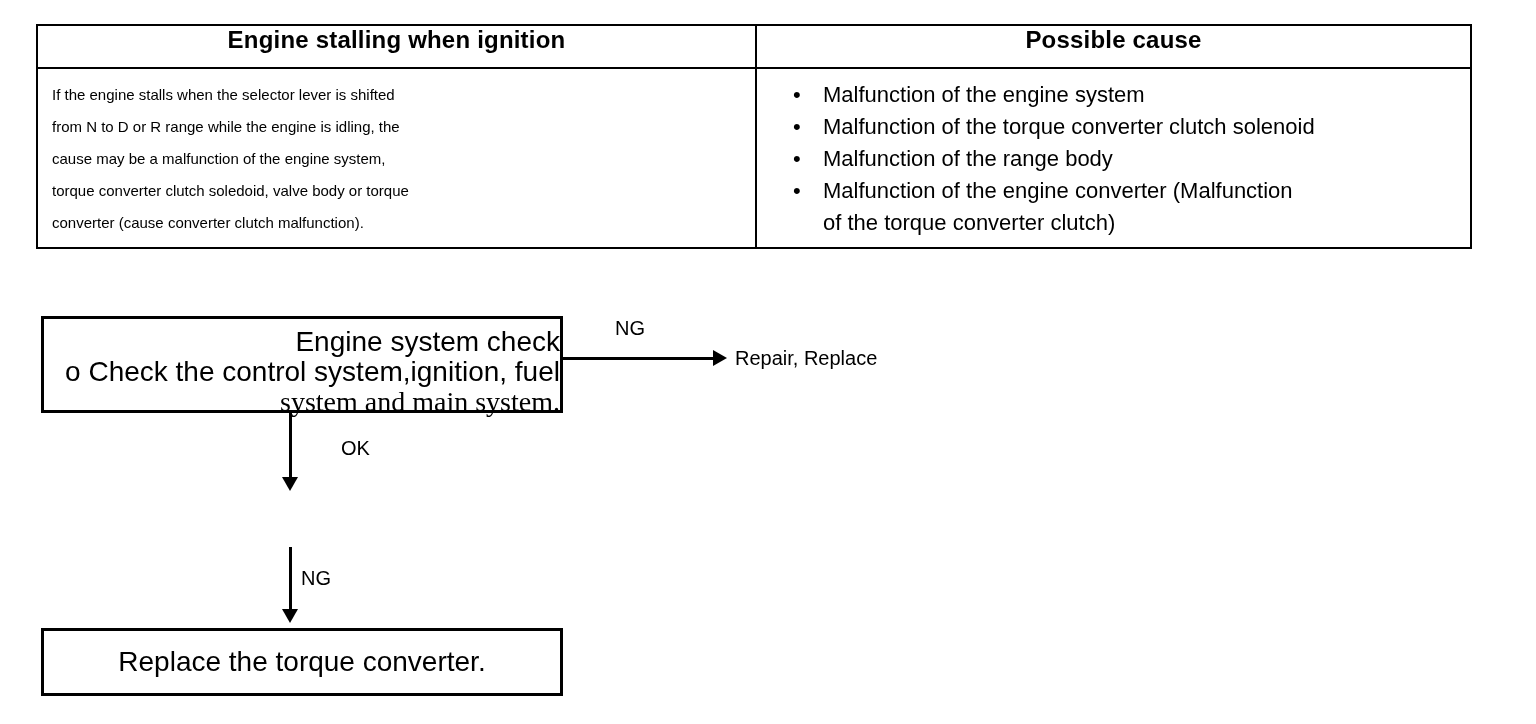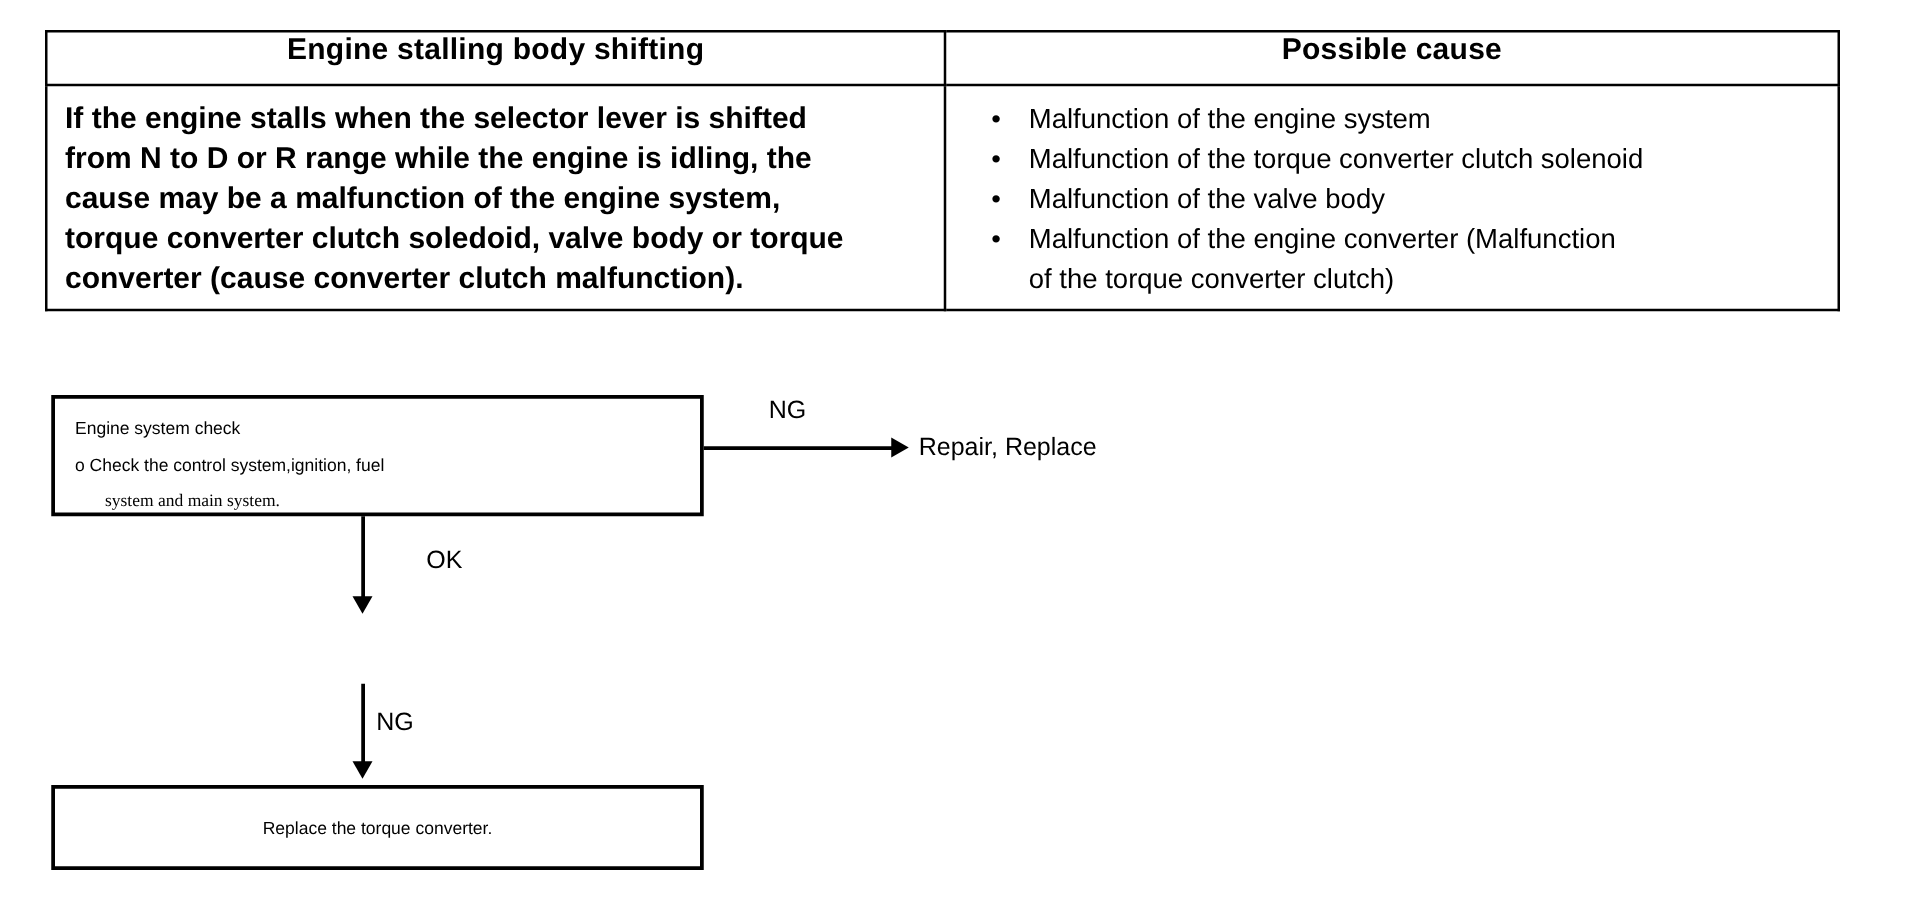--- a/index.html
+++ b/index.html
@@ -47,25 +47,24 @@
     letter-spacing: 0.2px;
   }
   .td-cell {
     height: 173px;
     vertical-align: top;
   }
   .cell-pad-left  { padding: 10px 12px 8px 14px; }
   .cell-pad-right { padding: 10px 12px 8px 28px; }
 
   .para {
-    font-size: 24px;
+    font-size: 15px;
     line-height: 32px;
     margin: 0;
     white-space: nowrap;
-    font-weight: bold;
   }
 
   .cause-list {
     list-style: none;
     margin: 0;
     padding: 0;
   }
   .cause-list li {
     position: relative;
     font-size: 22px;
@@ -91,22 +90,23 @@
     left: 0;
     top: 0;
     width: 1536px;
     height: 724px;
   }
   .flow-box {
     position: absolute;
     box-sizing: border-box;
     border: 3px solid #000000;
     background: #ffffff;
-    font-size: 14px;
+    font-size: 28px;
     line-height: 30px;
+    text-align: right;
   }
   #box-engine-check {
     left: 41px;
     top: 316px;
     width: 522px;   
     height: 97px;
     padding: 8px 0 0 16px;
   }
   #box-replace-solenoid {
     left: 41px;
@@ -186,21 +186,21 @@
 </head>
 <body>
 
 <table class="symptom-table">
   <colgroup>
     <col class="col-left">
     <col class="col-right">
   </colgroup>
   <thead>
     <tr>
-      <th class="th-cell">Engine stalling body shifting</th>
+      <th class="th-cell">Engine stalling when ignition</th>
       <th class="th-cell">Possible cause</th>
     </tr>
   </thead>
   <tbody>
     <tr>
       <td class="td-cell">
         <div class="cell-pad-left">
           <p class="para">If the engine stalls when the selector lever is shifted</p>
           <p class="para">from N to D or R range while the engine is idling, the</p>
           <p class="para">cause may be a malfunction of the engine system,</p>
@@ -214,21 +214,21 @@
             <li>
               <span class="bullet">•</span>
               <span>Malfunction of the engine system</span>
             </li>
             <li>
               <span class="bullet">•</span>
               <span>Malfunction of the torque converter clutch solenoid</span>
             </li>
             <li>
               <span class="bullet">•</span>
-              <span>Malfunction of the valve body</span>
+              <span>Malfunction of the range body</span>
             </li>
             <li>
               <span class="bullet">•</span>
               <span>Malfunction of the engine converter (Malfunction</span>
               <span class="cont">of the torque converter clutch)</span>
             </li>
           </ul>
         </div>
       </td>
     </tr>

